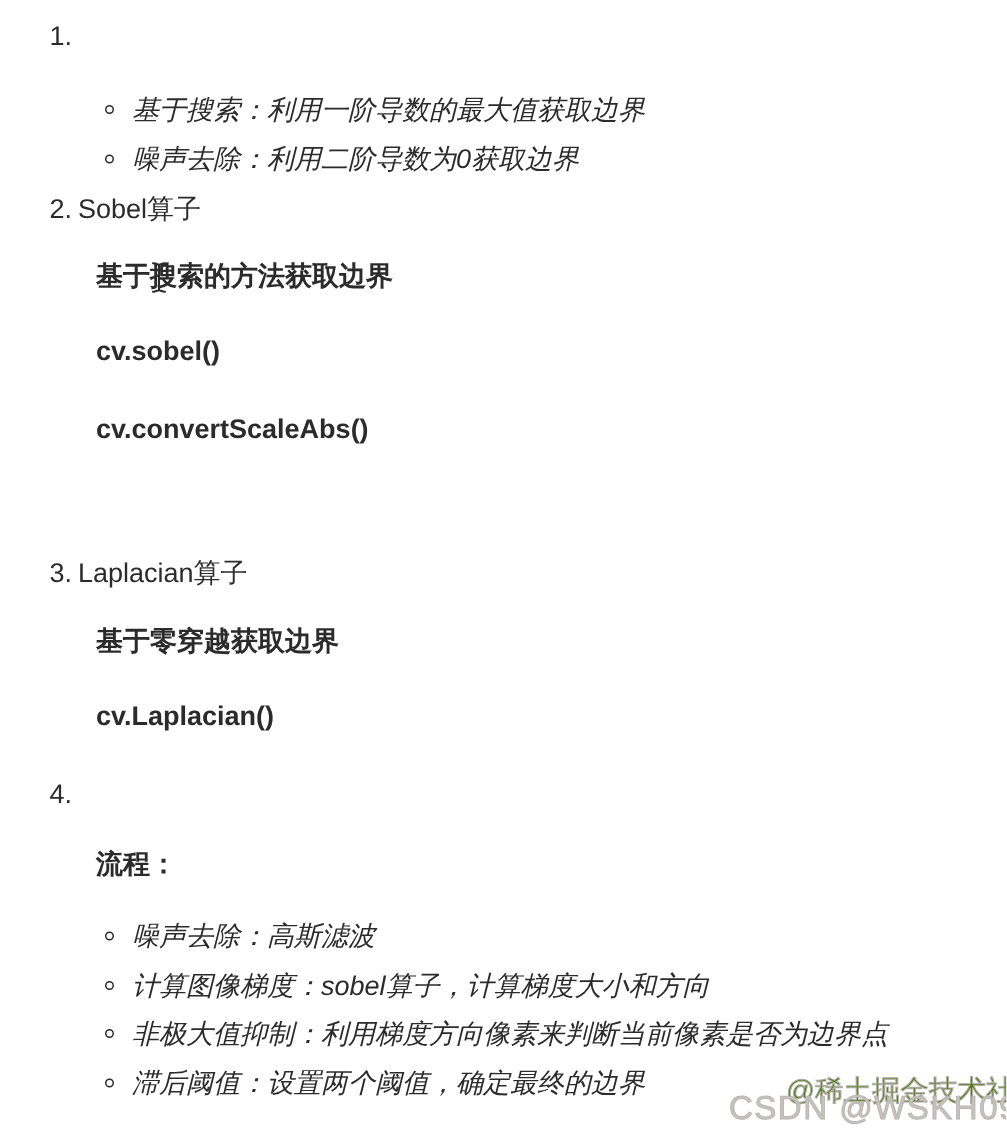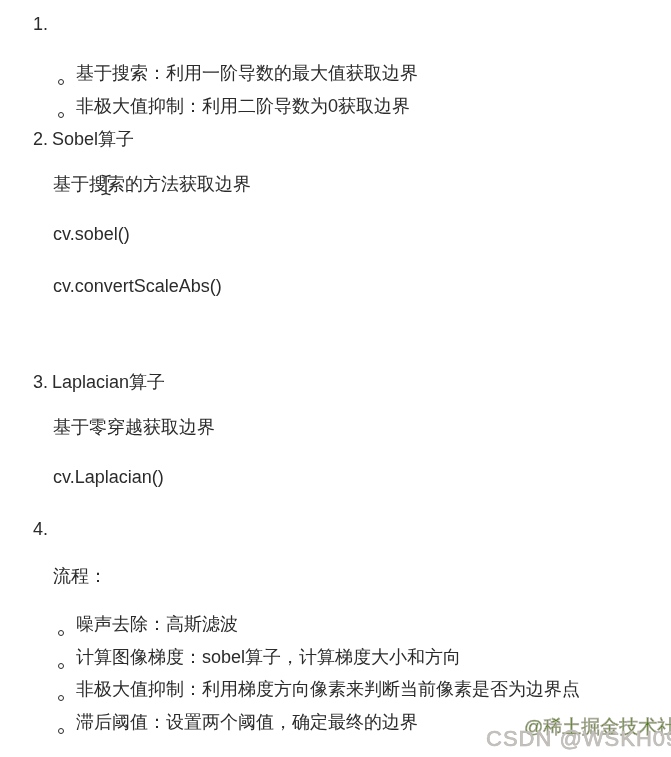--- a/index.html
+++ b/index.html
@@ -21,25 +21,26 @@
     position: absolute;
     line-height: 24px;
     white-space: nowrap;
   }
   .numbered { left: 33px; display: flex; }
   .numbered .num {
     display: inline-block;
     width: 19px;
     flex: 0 0 19px;
   }
-  .para { left: 53px; }
+  .para { left: 64px; font-weight: bold; }
   .bullet {
-    left: 58px;
+    left: 70px;
     display: flex;
-    align-items: flex-end;
+    align-items: center;
+    font-style: italic;
   }
   .circle {
     display: inline-block;
     width: 4px;
     height: 4px;
     border: 1.6px solid #2b2b2b;
     border-radius: 50%;
     margin-right: 12px;
     flex: 0 0 auto;
   }
@@ -79,21 +80,21 @@
     <span class="num">1.</span>
   </div>
 
   <div class="line bullet" style="top:61px">
     <span class="circle"></span>
     <span>基于搜索：利用一阶导数的最大值获取边界</span>
   </div>
 
   <div class="line bullet" style="top:94px">
     <span class="circle"></span>
-    <span>非极大值抑制：利用二阶导数为0获取边界</span>
+    <span>噪声去除：利用二阶导数为0获取边界</span>
   </div>
 
   <div class="line numbered" style="top:127px">
     <span class="num">2.</span>
     <span>Sobel算子</span>
   </div>
 
   <div class="line para" style="top:172px">基于搜索的方法获取边界</div>
   <div class="line para" style="top:222px">cv.sobel()</div>
   <div class="line para" style="top:274px">cv.convertScaleAbs()</div>

